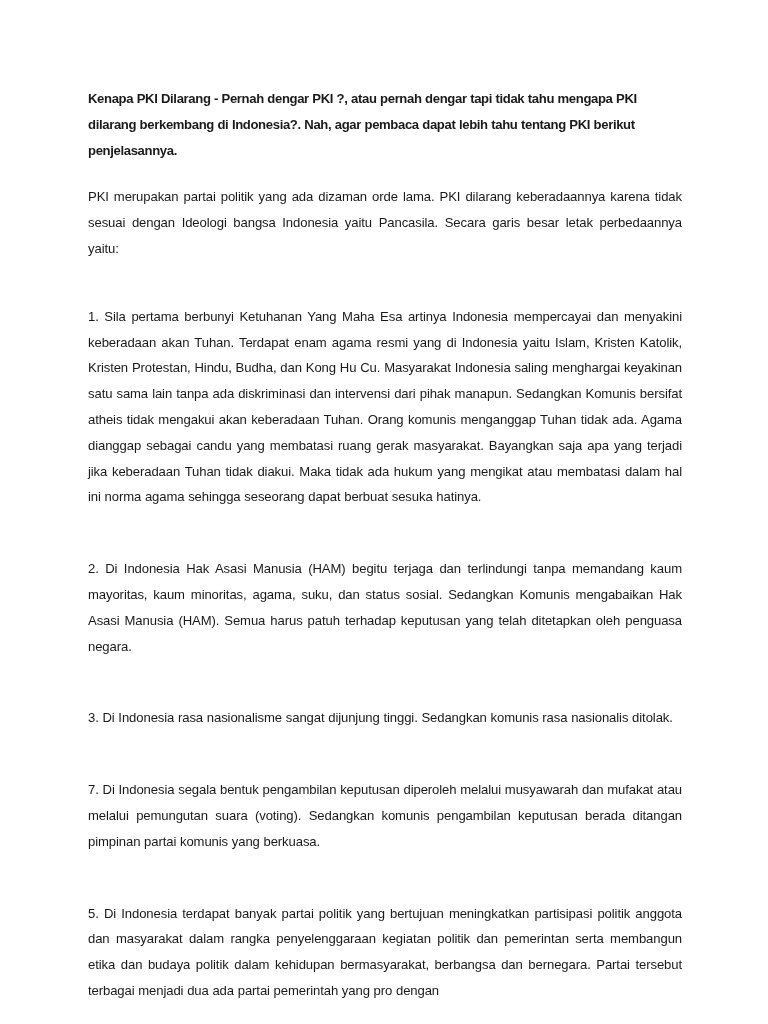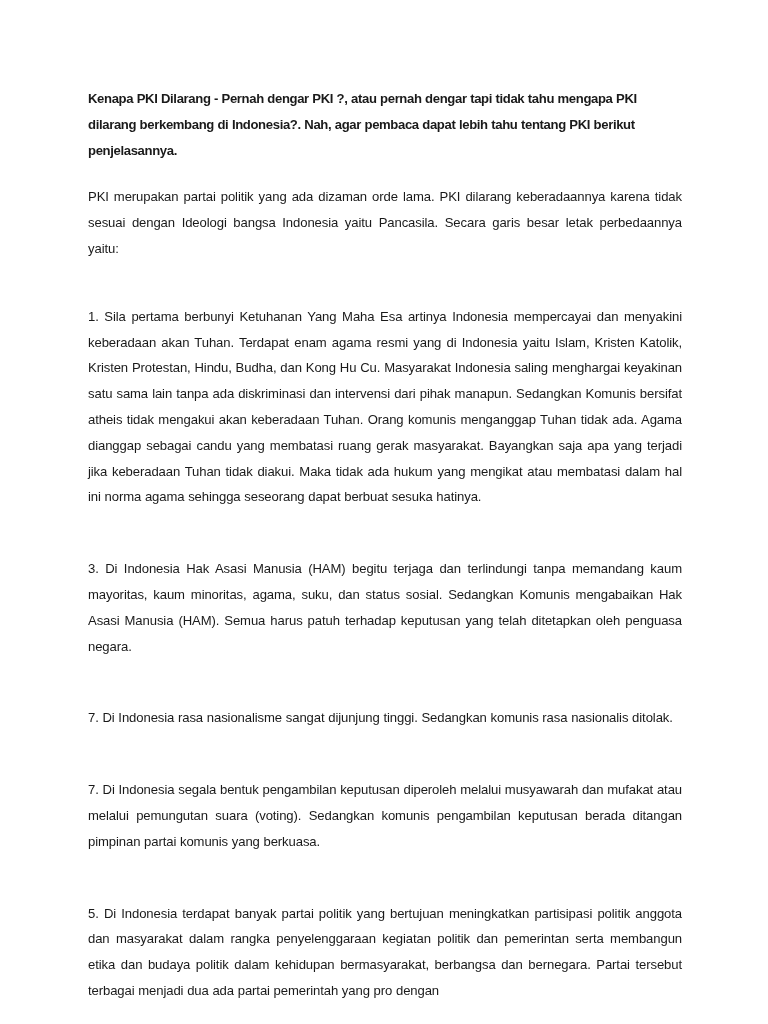--- a/index.html
+++ b/index.html
@@ -59,22 +59,22 @@
 
 <div class="page" style="background: rgb(255, 255, 255);">
   <div class="doc-body">
 
     <p class="para heading">Kenapa PKI Dilarang - Pernah dengar PKI ?, atau pernah dengar tapi tidak tahu mengapa PKI dilarang berkembang di Indonesia?. Nah, agar pembaca dapat lebih tahu tentang PKI berikut penjelasannya.</p>
 
     <p class="para intro">PKI merupakan partai politik yang ada dizaman orde lama. PKI dilarang keberadaannya karena tidak sesuai dengan Ideologi bangsa Indonesia yaitu Pancasila. Secara garis besar letak perbedaannya yaitu:</p>
 
     <p class="para list-item">1. Sila pertama berbunyi Ketuhanan Yang Maha Esa artinya Indonesia mempercayai dan menyakini keberadaan akan Tuhan. Terdapat enam agama resmi yang di Indonesia yaitu Islam, Kristen Katolik, Kristen Protestan, Hindu, Budha, dan Kong Hu Cu. Masyarakat Indonesia saling menghargai keyakinan satu sama lain tanpa ada diskriminasi dan intervensi dari pihak manapun. Sedangkan Komunis bersifat atheis tidak mengakui akan keberadaan Tuhan. Orang komunis menganggap Tuhan tidak ada. Agama dianggap sebagai candu yang membatasi ruang gerak masyarakat. Bayangkan saja apa yang terjadi jika keberadaan Tuhan tidak diakui. Maka tidak ada hukum yang mengikat atau membatasi dalam hal ini norma agama sehingga seseorang dapat berbuat sesuka hatinya.</p>
 
-    <p class="para list-item">3. Di Indonesia Hak Asasi Manusia (HAM) begitu terjaga dan terlindungi tanpa memandang kaum mayoritas, kaum minoritas, agama, suku, dan status sosial. Sedangkan Komunis mengabaikan Hak Asasi Manusia (HAM). Semua harus patuh terhadap keputusan yang telah ditetapkan oleh penguasa negara.</p>
+    <p class="para list-item">2. Di Indonesia Hak Asasi Manusia (HAM) begitu terjaga dan terlindungi tanpa memandang kaum mayoritas, kaum minoritas, agama, suku, dan status sosial. Sedangkan Komunis mengabaikan Hak Asasi Manusia (HAM). Semua harus patuh terhadap keputusan yang telah ditetapkan oleh penguasa negara.</p>
 
-    <p class="para list-item">7. Di Indonesia rasa nasionalisme sangat dijunjung tinggi. Sedangkan komunis rasa nasionalis ditolak.</p>
+    <p class="para list-item">3. Di Indonesia rasa nasionalisme sangat dijunjung tinggi. Sedangkan komunis rasa nasionalis ditolak.</p>
 
     <p class="para list-item">7. Di Indonesia segala bentuk pengambilan keputusan diperoleh melalui musyawarah dan mufakat atau melalui pemungutan suara (voting). Sedangkan komunis pengambilan keputusan berada ditangan pimpinan partai komunis yang berkuasa.</p>
 
     <p class="para list-item">5. Di Indonesia terdapat banyak partai politik yang bertujuan meningkatkan partisipasi politik anggota dan masyarakat dalam rangka penyelenggaraan kegiatan politik dan pemerintan serta membangun etika dan budaya politik dalam kehidupan bermasyarakat, berbangsa dan bernegara. Partai tersebut terbagai menjadi dua ada partai pemerintah yang pro dengan</p>
 
   </div>
 </div>
 
 </body></html>

